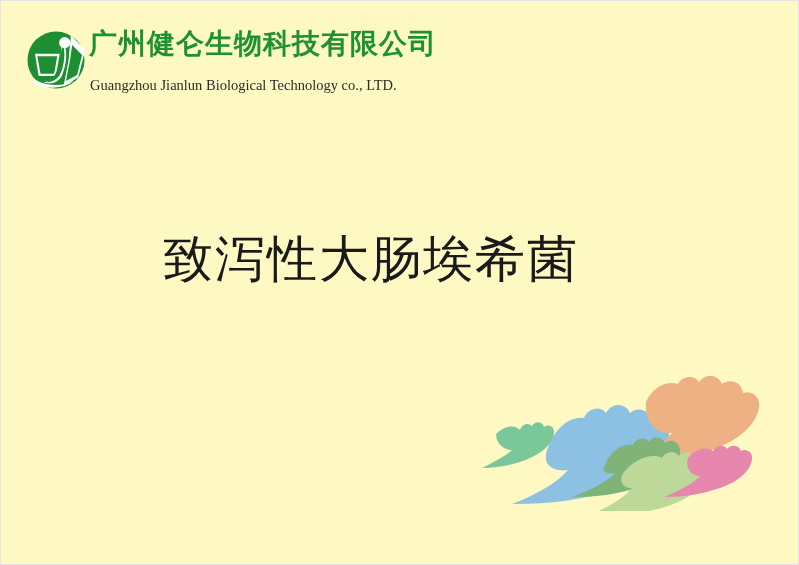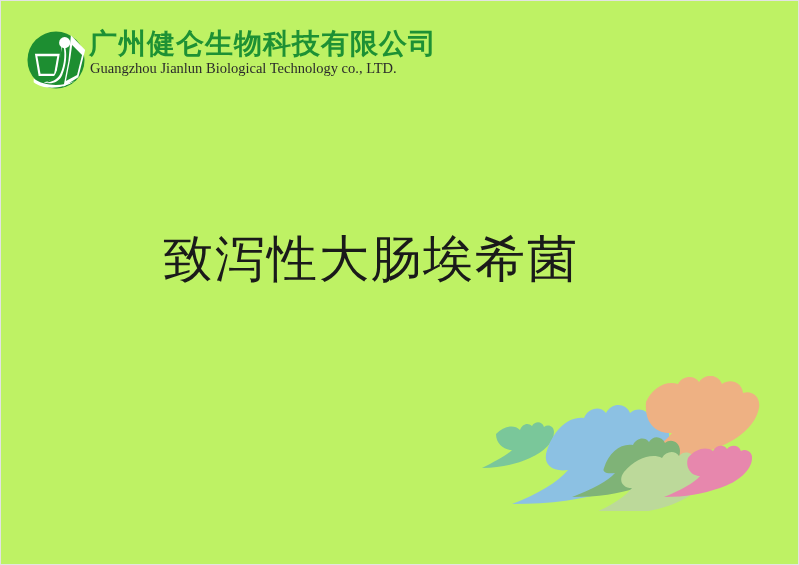--- a/index.html
+++ b/index.html
@@ -9,21 +9,21 @@
     background: #ffffff;
   }
   body {
     font-family: "Liberation Serif", "DejaVu Serif", serif;
   }
 
   #slide {
     position: relative;
     width: 799px;
     height: 565px;
-    background: #bef264;
+    background: #fef9c3;
     border: 1px solid #e3e3e3;
     box-sizing: border-box;
     overflow: hidden;
   }
 
   
   .brand {
     position: absolute;
     left: 24px;
     top: 28px;
@@ -51,21 +51,21 @@
     letter-spacing: 1px;
     color: #1d9134;
     white-space: nowrap;
   }
   .brand-en {
     font-family: "Liberation Serif", "DejaVu Serif", serif;
     font-size: 14.5px;
     line-height: 1.2;
     color: #2b2b2b;
     white-space: nowrap;
-    margin-top: 1px;
+    margin-top: 18px;
     margin-left: 1px;
   }
 
   
   .slide-title {
     position: absolute;
     left: 0;
     top: 230px;
     width: 740px;
     text-align: center;

